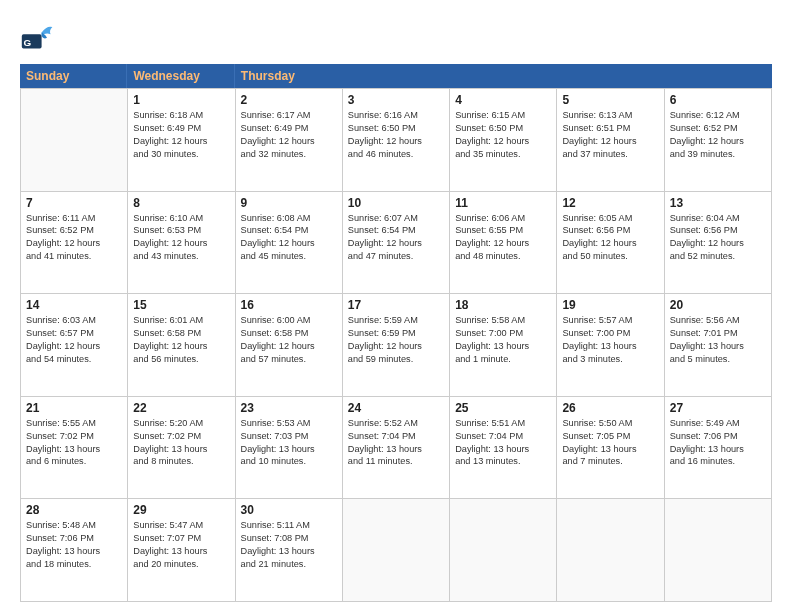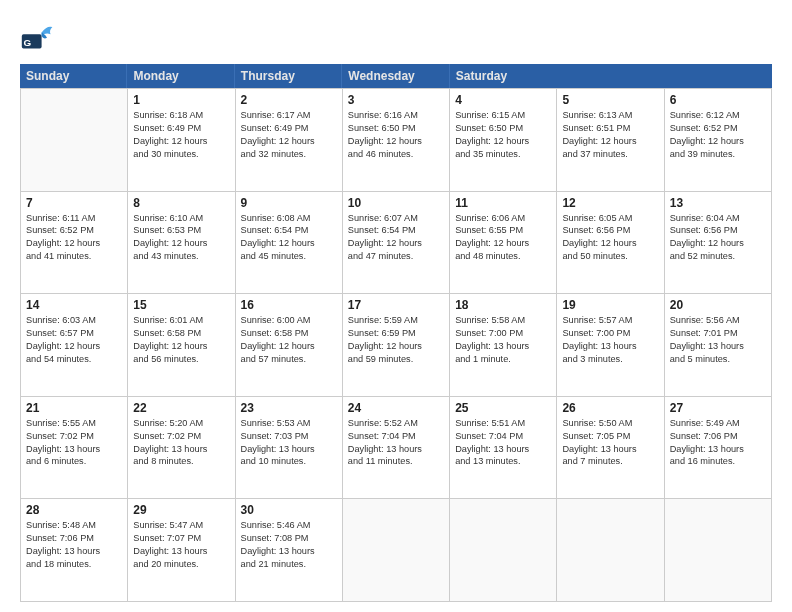--- a/index.html
+++ b/index.html
@@ -40,21 +40,21 @@
       flex: 1;
       display: flex;
       flex-direction: column;
     }
     .cal-header {
       display: grid;
       grid-template-columns: repeat(7, 1fr);
       background: #2a5fa5;
     }
     .cal-header-cell {
-      color: #e5e5e5;
+      color: #fdba74;
       font-size: 12px;
       font-weight: bold;
       padding: 5px 6px;
       text-align: left;
       border-right: 1px solid #3a6fb5;
     }
     .cal-header-cell:last-child { border-right: none; }
     .cal-body {
       display: grid;
       grid-template-rows: repeat(5, 1fr);
@@ -135,24 +135,22 @@
     </div>
     <div class="title-block">
       <div class="month-title"></div>
       <div class="location"></div>
     </div>
   </div>
 
   <div class="calendar">
     <div class="cal-header">
     <div class="cal-header-cell">Sunday</div>
-        <div class="cal-header-cell">Monday</div>
+        <div class="cal-header-cell">Wednesday</div>
         <div class="cal-header-cell">Thursday</div>
-        <div class="cal-header-cell">Wednesday</div>
-        <div class="cal-header-cell">Saturday</div>
       </div>
     <div class="cal-body">
     <div class="cal-week">
           <div class="cal-cell empty"></div>
           <div class="cal-cell">
             <div class="day-num">1</div>
             <div class="cell-line">Sunrise: 6:18 AM</div>
             <div class="cell-line">Sunset: 6:49 PM</div>
             <div class="cell-line">Daylight: 12 hours</div>
             <div class="cell-line">and 30 minutes.</div>
@@ -356,21 +354,21 @@
           </div>
           <div class="cal-cell">
             <div class="day-num">29</div>
             <div class="cell-line">Sunrise: 5:47 AM</div>
             <div class="cell-line">Sunset: 7:07 PM</div>
             <div class="cell-line">Daylight: 13 hours</div>
             <div class="cell-line">and 20 minutes.</div>
           </div>
           <div class="cal-cell">
             <div class="day-num">30</div>
-            <div class="cell-line">Sunrise: 5:46 AM</div>
+            <div class="cell-line">Sunrise: 5:11 AM</div>
             <div class="cell-line">Sunset: 7:08 PM</div>
             <div class="cell-line">Daylight: 13 hours</div>
             <div class="cell-line">and 21 minutes.</div>
           </div>
           <div class="cal-cell empty"></div>
           <div class="cal-cell empty"></div>
           <div class="cal-cell empty"></div>
           <div class="cal-cell empty"></div>
         </div>
       </div>

